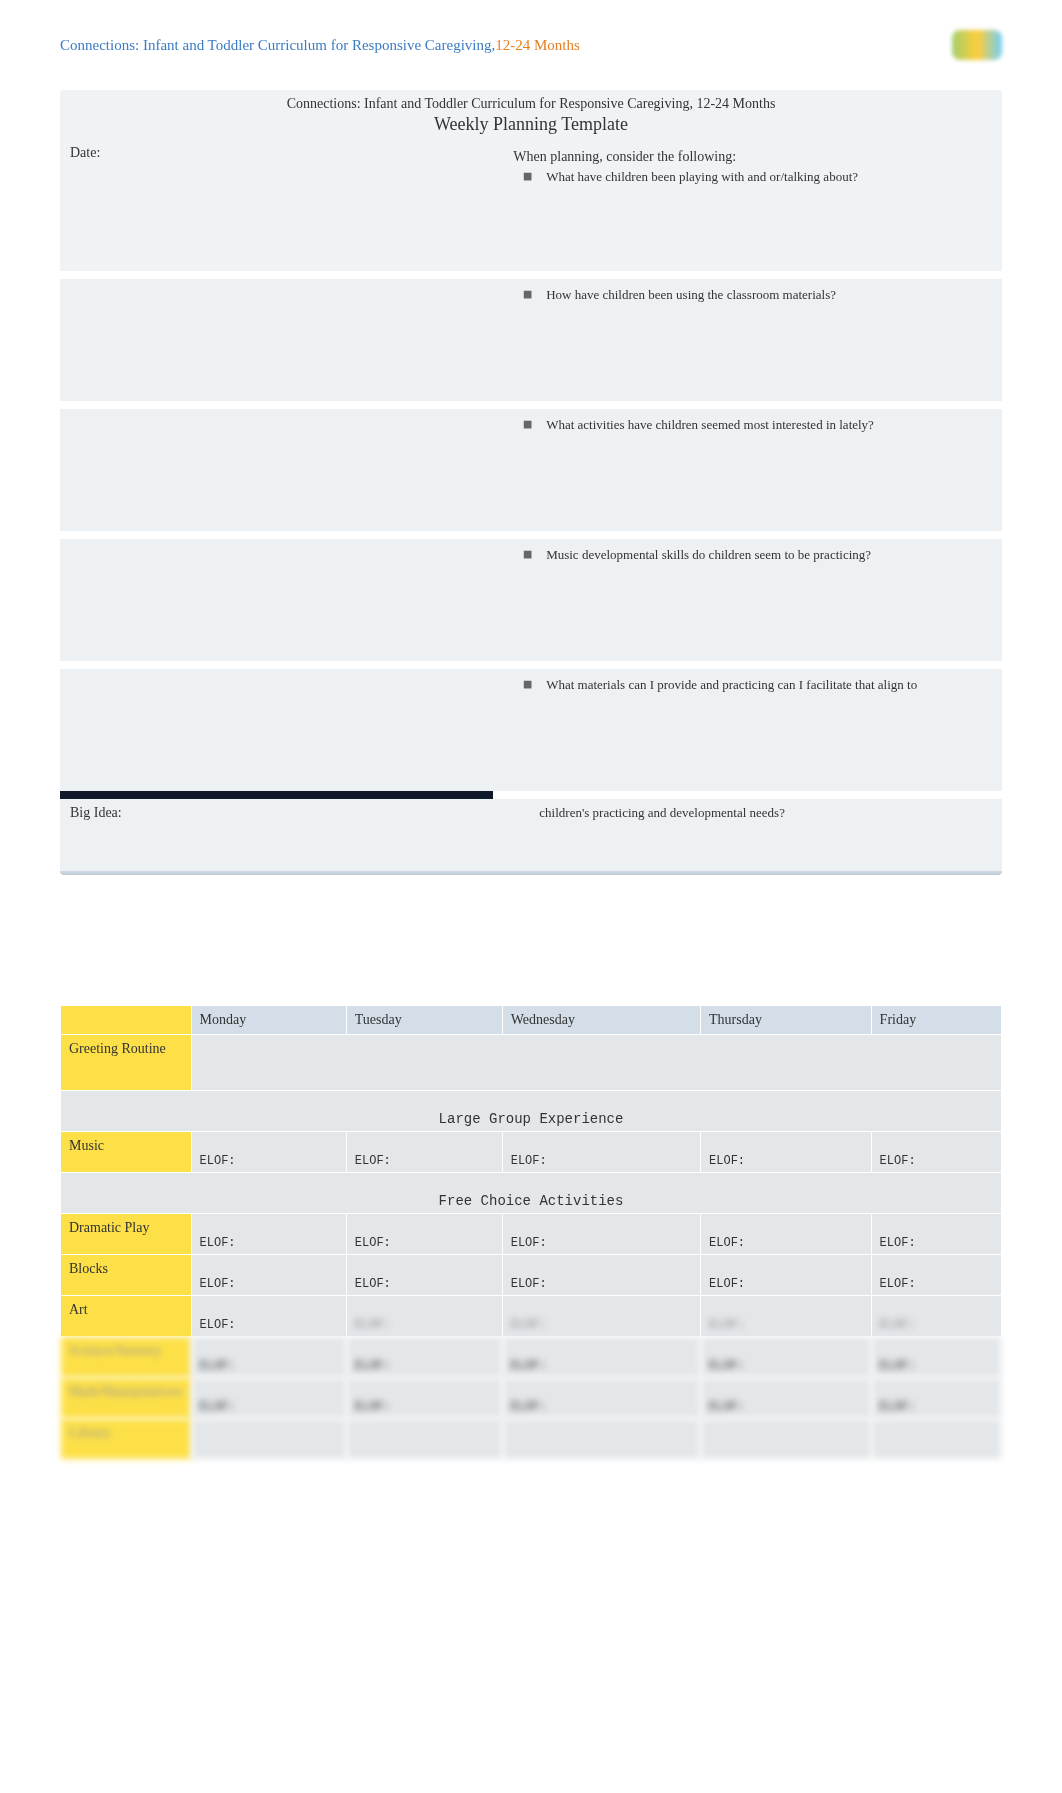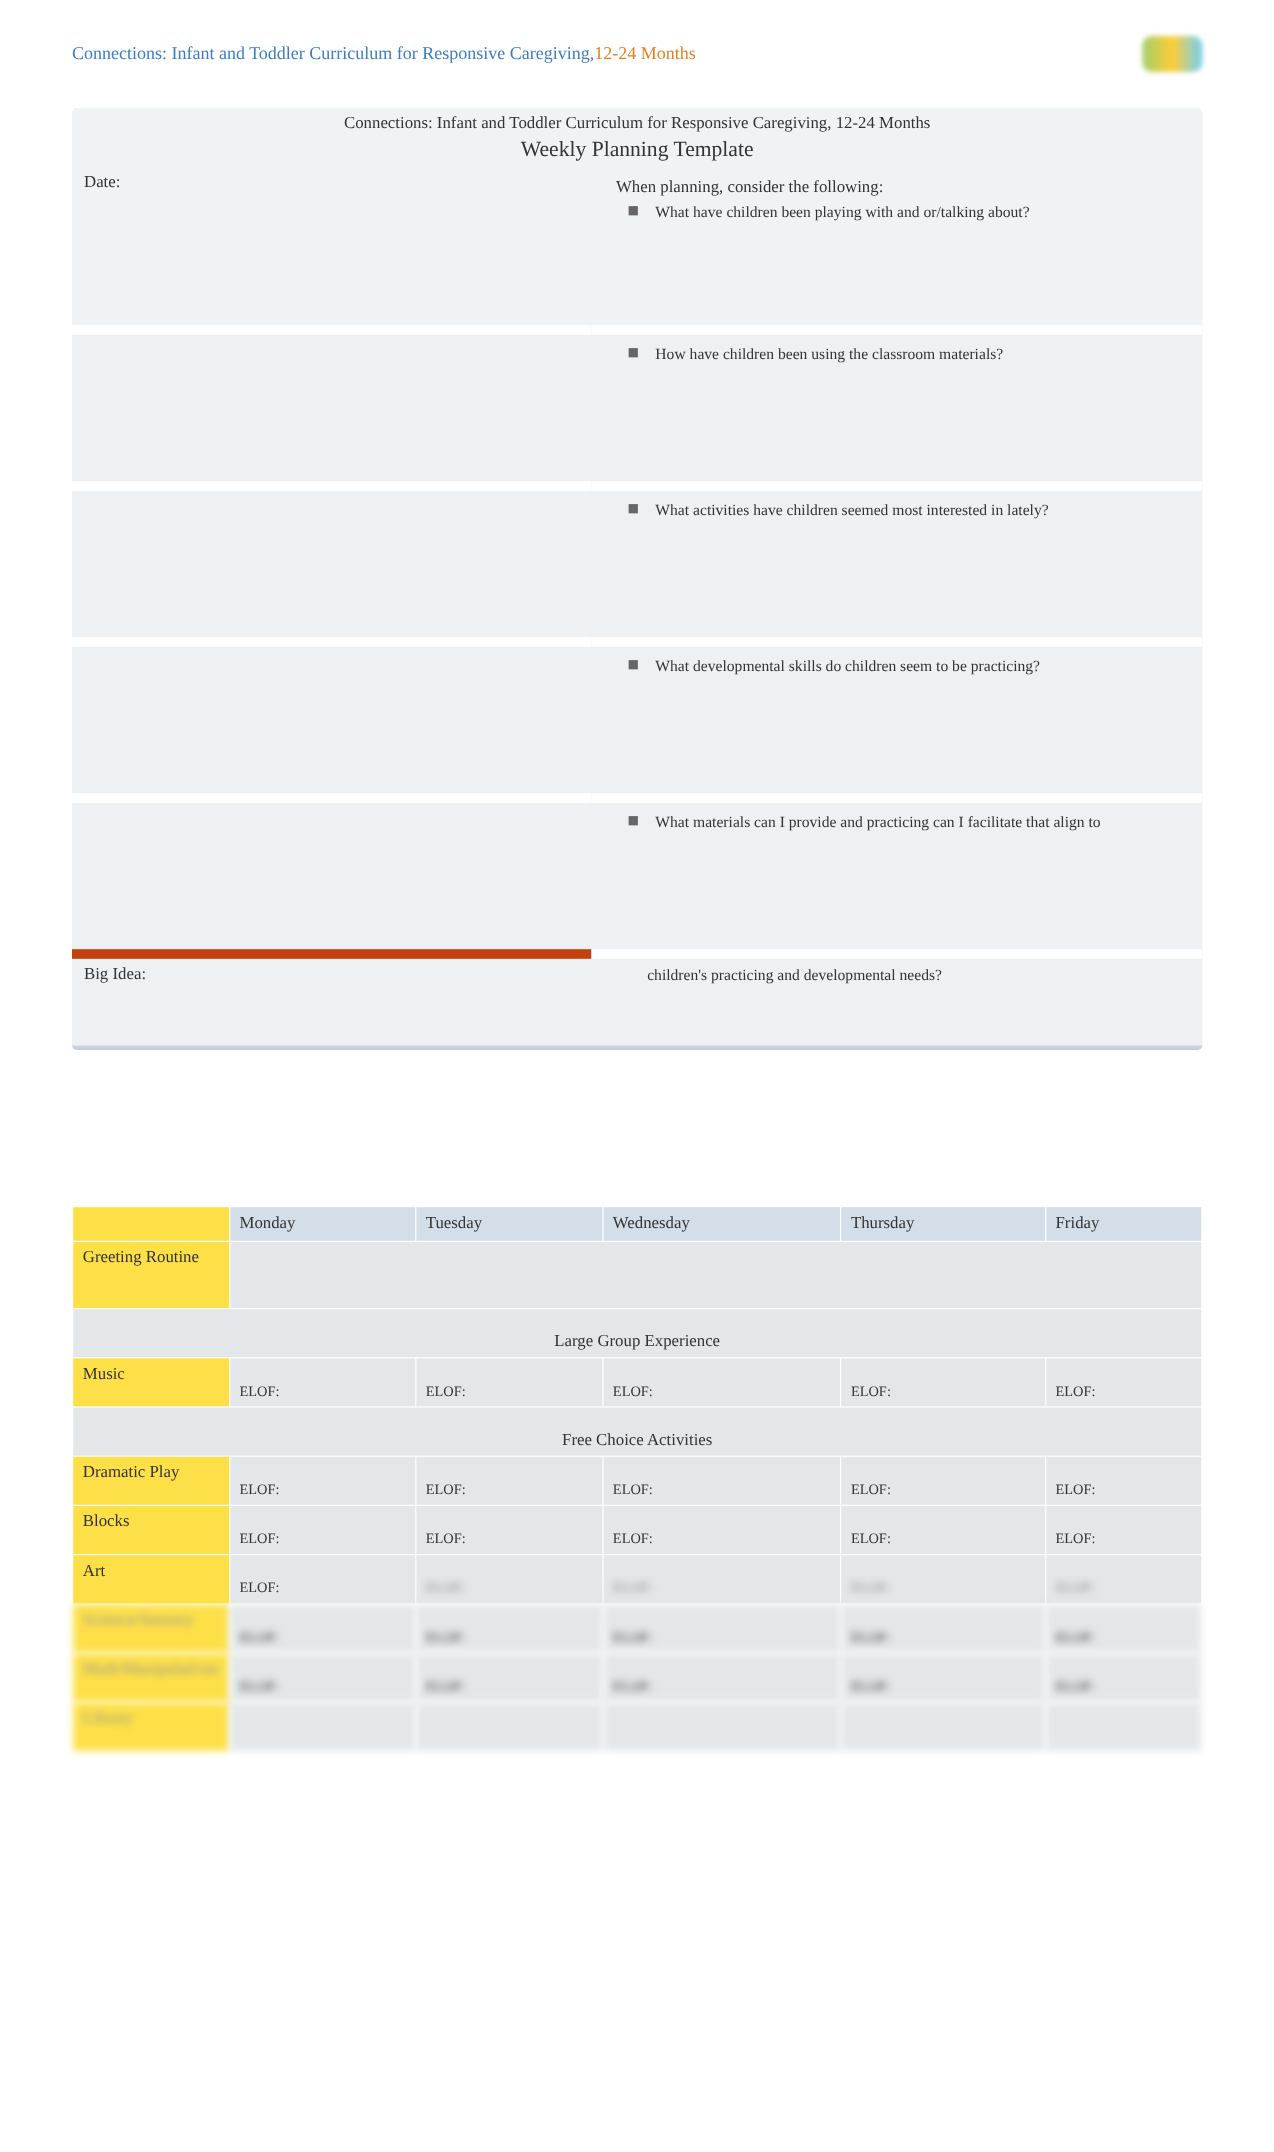--- a/index.html
+++ b/index.html
@@ -87,21 +87,21 @@
       padding: 4px 10px 0;
     }
     .big-idea-row {
       display: flex;
     }
     .big-idea-left {
       width: 46%;
       background: #eef1f4;
       padding: 6px 10px 50px;
       font-size: 14px;
-      border-top: 8px solid #c2410c;
+      border-top: 8px solid #0f172a;
     }
     .big-idea-right {
       width: 54%;
       background: #eef1f4;
       padding: 6px 10px 50px 46px;
       font-size: 13px;
       border-top: 8px solid #fff;
     }
     .planning-bottom-border {
       height: 4px;
@@ -127,20 +127,21 @@
     table.schedule th.row-head {
       background: #fde047;
       width: 120px;
       vertical-align: top;
     }
     table.schedule td {
       background: #e4e7ea;
       padding: 4px 8px;
       vertical-align: bottom;
       height: 40px;
+      font-family: Liberation Mono, monospace;
     }
     table.schedule td.greeting {
       height: 55px;
     }
     .section-label-row td {
       background: #e4e7ea;
       text-align: center;
       font-size: 14px;
       padding: 6px;
     }
@@ -200,21 +201,21 @@
       </div>
       <div class="cell cell-tall">
         <div class="bullet-row">
           <span class="bullet-glyph">⯀</span>
           <span>What activities have children seemed most interested in lately?</span>
         </div>
       </div>
       <div class="cell cell-tall">
         <div class="bullet-row">
           <span class="bullet-glyph">⯀</span>
-          <span>What developmental skills do children seem to be practicing?</span>
+          <span>Music developmental skills do children seem to be practicing?</span>
         </div>
       </div>
       <div class="cell cell-tall">
         <div class="bullet-row">
           <span class="bullet-glyph">⯀</span>
           <span>What materials can I provide and practicing can I facilitate that align to</span>
         </div>
       </div>
     </div>
   </div>

